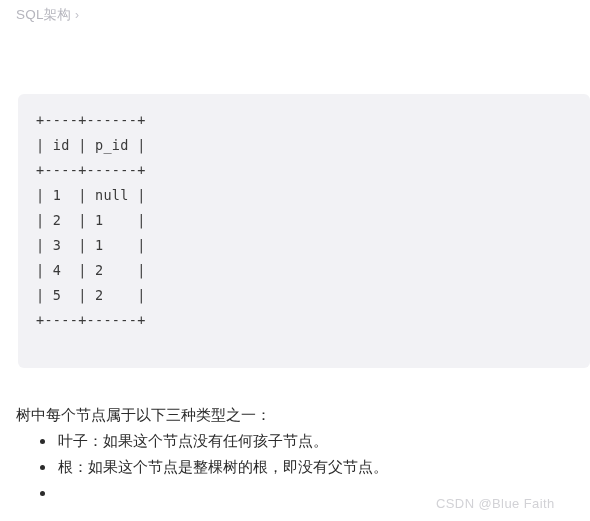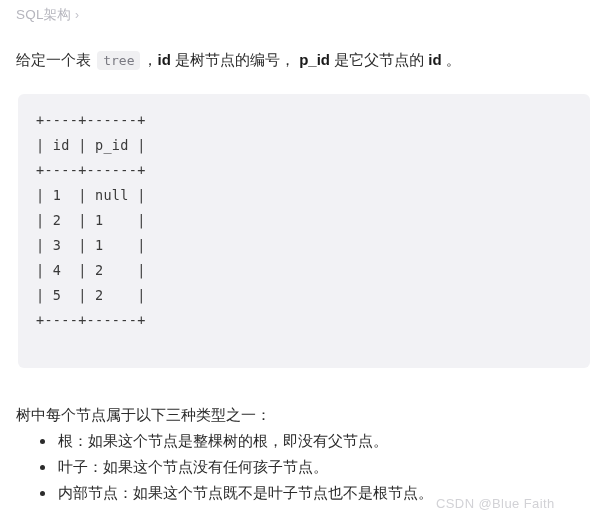--- a/index.html
+++ b/index.html
@@ -144,48 +144,44 @@
 </style>
 </head>
 <body>
 
 <div class="page">
 
   <div class="breadcrumb">
     <span class="crumb-label">SQL架构</span><span class="chevron">›</span>
   </div>
 
-  <div class="intro">
-    <span>给定一个表 </span><span class="code-chip">tree</span><span>，</span><b>id</b><span> 是树节点的编号，  </span><b>p_id</b><span> 是它父节点的 </span><b>id</b><span> 。</span>
-  </div>
 
   <div class="codeblock">
     <pre>+----+------+
 | id | p_id |
 +----+------+
 | 1  | null |
 | 2  | 1    |
 | 3  | 1    |
 | 4  | 2    |
 | 5  | 2    |
 +----+------+</pre>
   </div>
 
   <div class="section-lead">树中每个节点属于以下三种类型之一：</div>
 
   <ul class="bullets">
     <li>
       <span class="dot"></span>
+      <span>叶子：如果这个节点没有任何孩子节点。</span>
+    </li>
+    <li>
+      <span class="dot"></span>
       <span>根：如果这个节点是整棵树的根，即没有父节点。</span>
     </li>
     <li>
       <span class="dot"></span>
-      <span>叶子：如果这个节点没有任何孩子节点。</span>
-    </li>
-    <li>
-      <span class="dot"></span>
-      <span>内部节点：如果这个节点既不是叶子节点也不是根节点。</span>
     </li>
   </ul>
 
   <div class="watermark">CSDN @Blue Faith</div>
 
 </div>
 
 </body></html>

